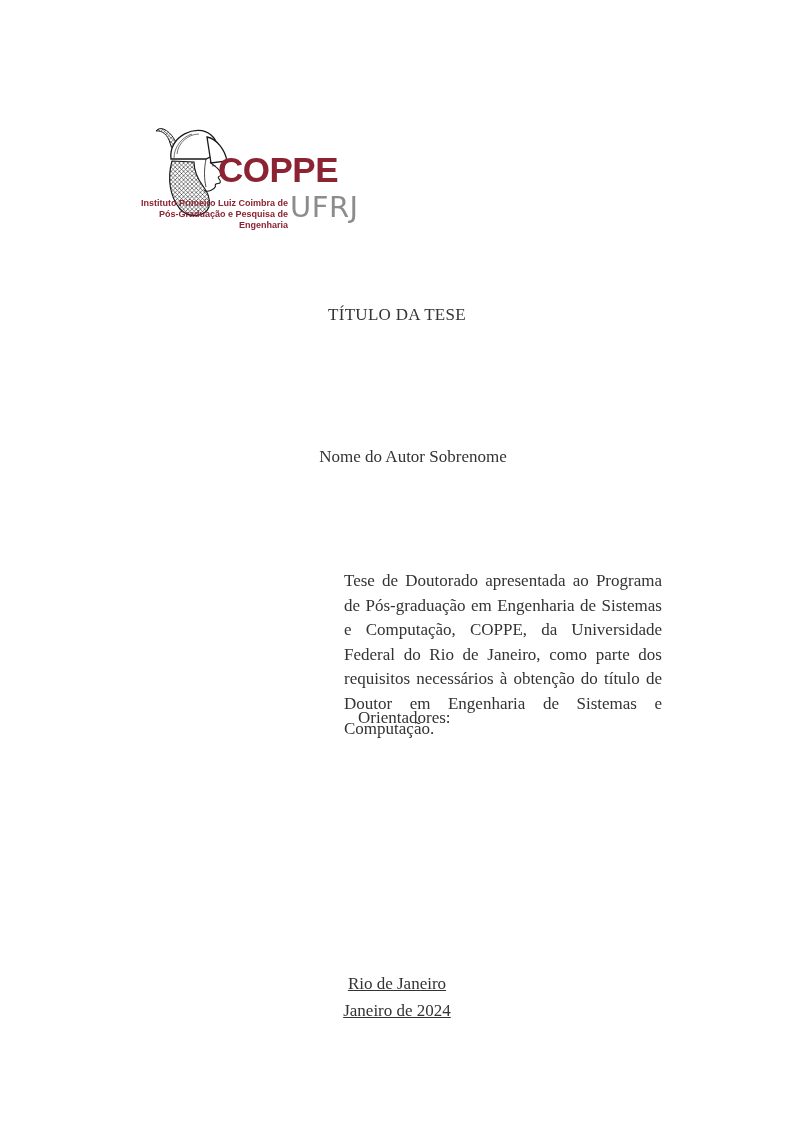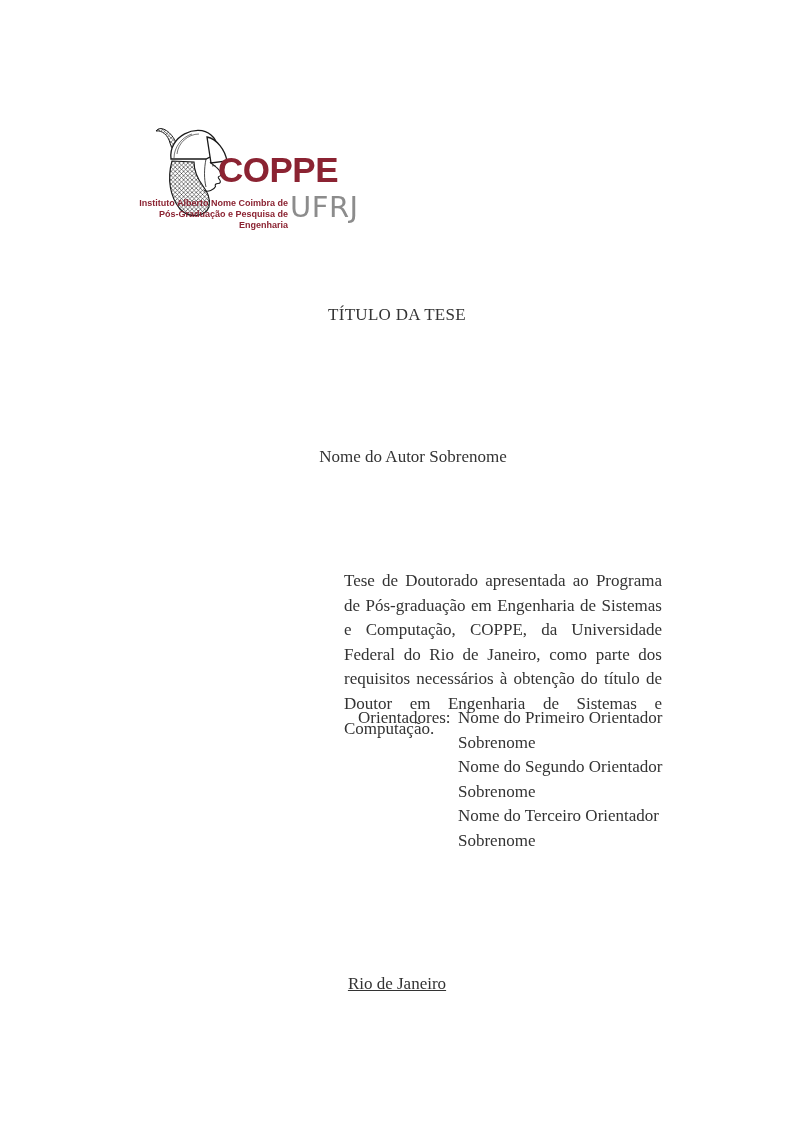--- a/index.html
+++ b/index.html
@@ -143,36 +143,32 @@
     <path d="M62 45 C63.5 44.4 65 44.6 66 45.4" fill="none" stroke="#1a1a1a" stroke-width="0.8"></path>
 
     <path d="M22 40 C17 58 20 76 30 88 C39 98 55 96 59 86 C61 77 57 71 53 65 C47 57 44 49 44 41 Z" fill="url(#xh)" stroke="#1a1a1a" stroke-width="1.2"></path>
 
     <path d="M56 38 C54 48 54 58 56 66" fill="none" stroke="#1a1a1a" stroke-width="0.8"></path>
   </svg>
 
   <div class="coppe-wordmark">COPPE</div>
   <div class="ufrj-wordmark">UFRJ</div>
   <div class="institute-name">
-    <span>Instituto Alberto Nome Coimbra de</span><br>
+    <span>Instituto Primeiro Luiz Coimbra de</span><br>
     <span>Pós-Graduação e Pesquisa de Engenharia</span>
   </div>
 
   <div class="thesis-title">TÍTULO DA TESE</div>
 
   <div class="author-name">Nome do Autor Sobrenome</div>
 
   <div class="thesis-statement">Tese de Doutorado apresentada ao Programa de Pós-graduação em Engenharia de Sistemas e Computação, COPPE, da Universidade Federal do Rio de Janeiro, como parte dos requisitos necessários à obtenção do título de Doutor em Engenharia de Sistemas e Computação.</div>
 
   <div class="advisors">
     <div class="advisors-label">Orientadores:</div>
-    <div class="advisor-names">
-      <div>Nome do Primeiro Orientador Sobrenome</div>
-      <div>Nome do Segundo Orientador Sobrenome</div>
-      <div>Nome do Terceiro Orientador Sobrenome</div>
-    </div>
   </div>
 
   <div class="footer-block">
     <div>Rio de Janeiro</div>
+    <div>Janeiro de 2024</div>
   </div>
 
 </div>
 
 </body></html>

